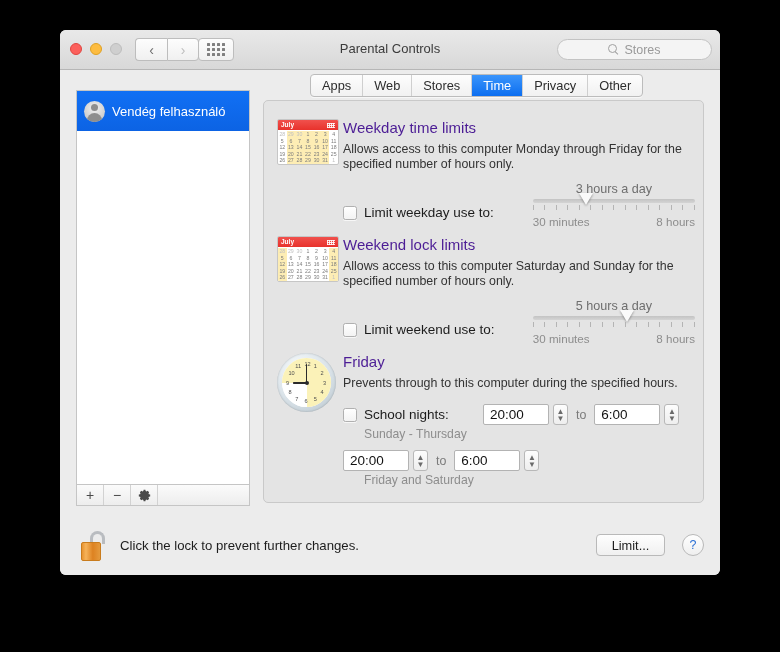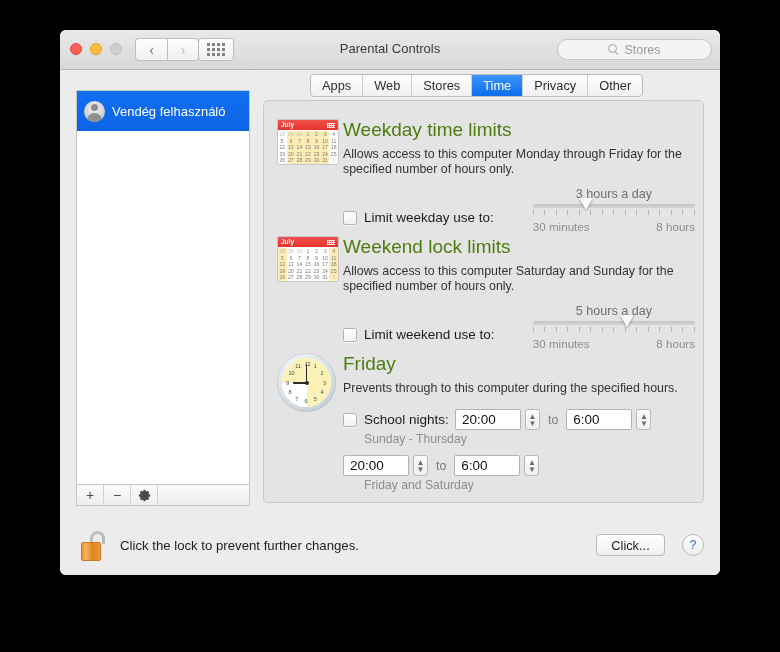--- a/index.html
+++ b/index.html
@@ -158,21 +158,21 @@
     position: absolute; left: 203px; top: 30px;
     width: 441px; height: 403px;
     background: #e4e4e4;
     border: 1px solid #c9c9c9;
     border-radius: 5px;
   }
 
   .section { position: absolute; left: 0; width: 100%; }
   .sec-icon { position: absolute; left: 13px; top: 0; }
   .sec-body { position: absolute; left: 79px; right: 8px; top: 0; }
-  .sec-title { font-size: 19px; color: #4d7c0f; margin-bottom: 6px; }
+  .sec-title { font-size: 15px; color: #4c1d95; margin-bottom: 6px; }
   .sec-desc  { font-size: 12.4px; color: #333; line-height: 15px; }
 
   
   .cal {
     width: 62px; height: 46px; background: #fff;
     border: 1px solid #c6c6c6; border-radius: 2px; overflow: hidden;
   }
   .cal-head {
     height: 10px; background: linear-gradient(to bottom,#f0514d,#e8322c);
     position: relative;
@@ -586,21 +586,21 @@
               <div class="hand min"></div>
               <div class="pin"></div>
             </div>
           </div>
         </div>
         <div class="sec-body">
           <div class="sec-title">Friday</div>
           <div class="sec-desc">Prevents through to this computer during the specified hours.</div>
 
           <div style="display:flex;align-items:center;margin-top:13px">
-            <div class="cbrow" style="width:112px">
+            <div class="cbrow" style="width:140px">
               <div class="cb"></div>
               <div class="cblabel">School nights:</div>
             </div>
             <div class="timefield">20:00</div>
             <div class="stepper" style="margin-left:4px">
                 <span>▲</span>
                 <span>▼</span>
               </div>
             <div class="tolabel" style="margin:0 8px">to</div>
             <div class="timefield">6:00</div>
@@ -628,18 +628,18 @@
         </div>
       </div>
     </div>
 
     <div class="bottombar">
       <div class="lock">
         <div class="lock-shackle"></div>
         <div class="lock-body"></div>
       </div>
       <div class="lock-text">Click the lock to prevent further changes.</div>
-      <div class="logsbtn">Click...</div>
+      <div class="logsbtn">Limit...</div>
       <div class="helpbtn">?</div>
     </div>
 
   </div>
 </div>
 
 </body></html>

